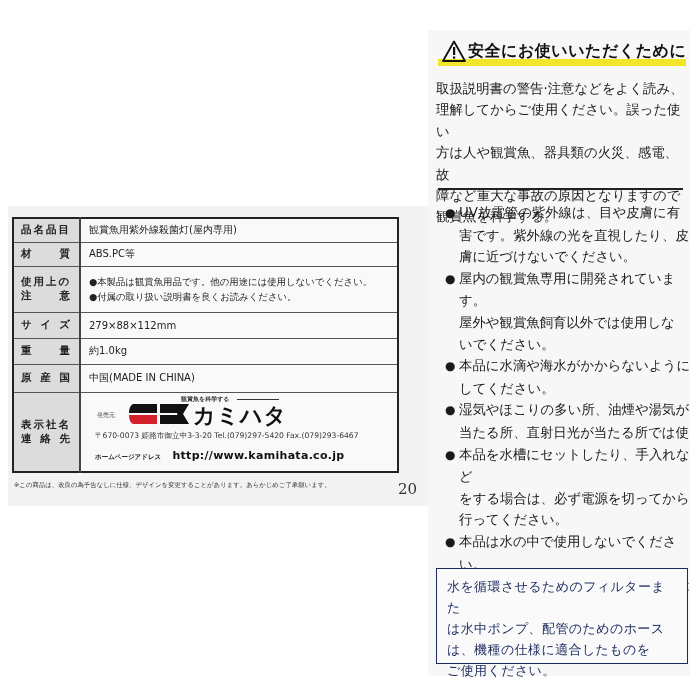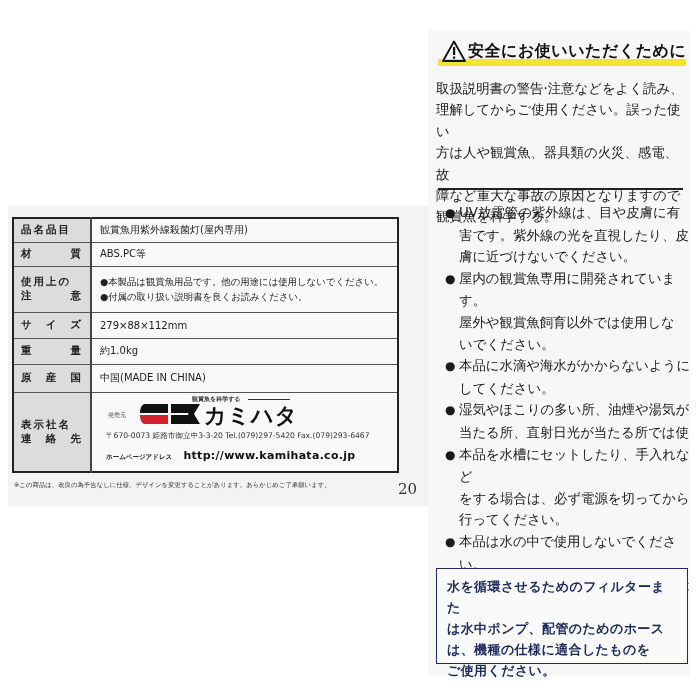--- a/index.html
+++ b/index.html
@@ -10,21 +10,21 @@
   .left-panel {
     position: absolute; left: 8px; top: 206px; width: 420px; height: 300px;
     background: #f3f3f3;
   }
   .spec-table {
     position: absolute; left: 12px; top: 217px; width: 387px;
     border: 2px solid #222; border-collapse: collapse; background: #f7f7f7;
   }
   .spec-table td { border: 1px solid #555; vertical-align: middle; }
   .spec-table td.lbl {
-    width: 78px; background: #dcdcdc; font-weight: bold; font-size: 10.5px;
+    width: 67px; background: #dcdcdc; font-weight: bold; font-size: 10.5px;
     padding: 0 7px; letter-spacing: 2px; color: #222; border-right: 2px solid #444;
   }
   .spec-table td.val { font-size: 10px; padding: 0 8px; color: #222; background: #f9f9f9; }
   .lbl .justify { display: flex; justify-content: space-between; }
   .r1 { height: 24px; } .r2 { height: 24px; } .r3 { height: 46px; }
   .r4 { height: 26px; } .r5 { height: 26px; } .r6 { height: 28px; } .r7 { height: 80px; }
   .val .line { line-height: 15px; font-size: 9.4px; }
 
   .company { position: relative; height: 78px; }
   .tagline { position: absolute; left: 92px; top: 2px; font-size: 6px; font-weight: bold; color: #333; }
@@ -54,21 +54,21 @@
   .divider { position: absolute; left: 10px; top: 158px; width: 245px; height: 2px; background: #222; }
 
   .bullets { position: absolute; left: 17px; top: 172px; width: 256px; list-style: none; }
   .bullets li { font-size: 13.4px; line-height: 21.6px; padding-left: 14px; text-indent: -14px; color: #1a1a1a; }
   .bullets li .dot { display: inline-block; width: 14px; text-indent: 0; font-size: 12px; }
 
   .note-box {
     position: absolute; left: 8px; top: 538px; width: 252px; height: 96px;
     border: 1.5px solid #1c2a5e; background: #fafafa; padding: 7px 10px;
   }
-  .note-text { font-family: "DejaVu Serif", "Liberation Serif", serif; font-weight: bold; color: #1c2a5e; font-size: 13px; line-height: 21px; letter-spacing: 0.4px; }
+  .note-text { font-family: "DejaVu Serif", "Liberation Serif", serif; font-weight: normal; color: #1c2a5e; font-size: 13px; line-height: 21px; letter-spacing: 0.4px; }
 </style>
 </head>
 <body>
 
 <div class="left-panel"></div>
 
 <table class="spec-table">
   <tbody>
       <tr class="r1">
     <td class="lbl">品名品目</td>

